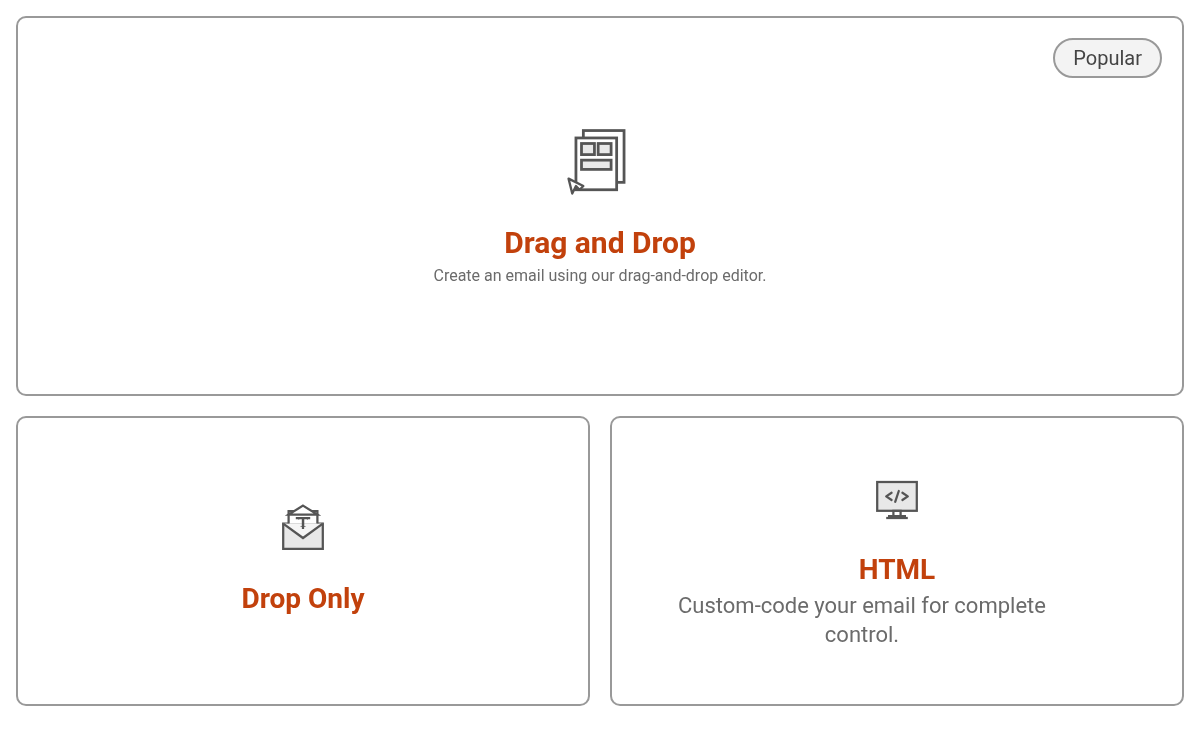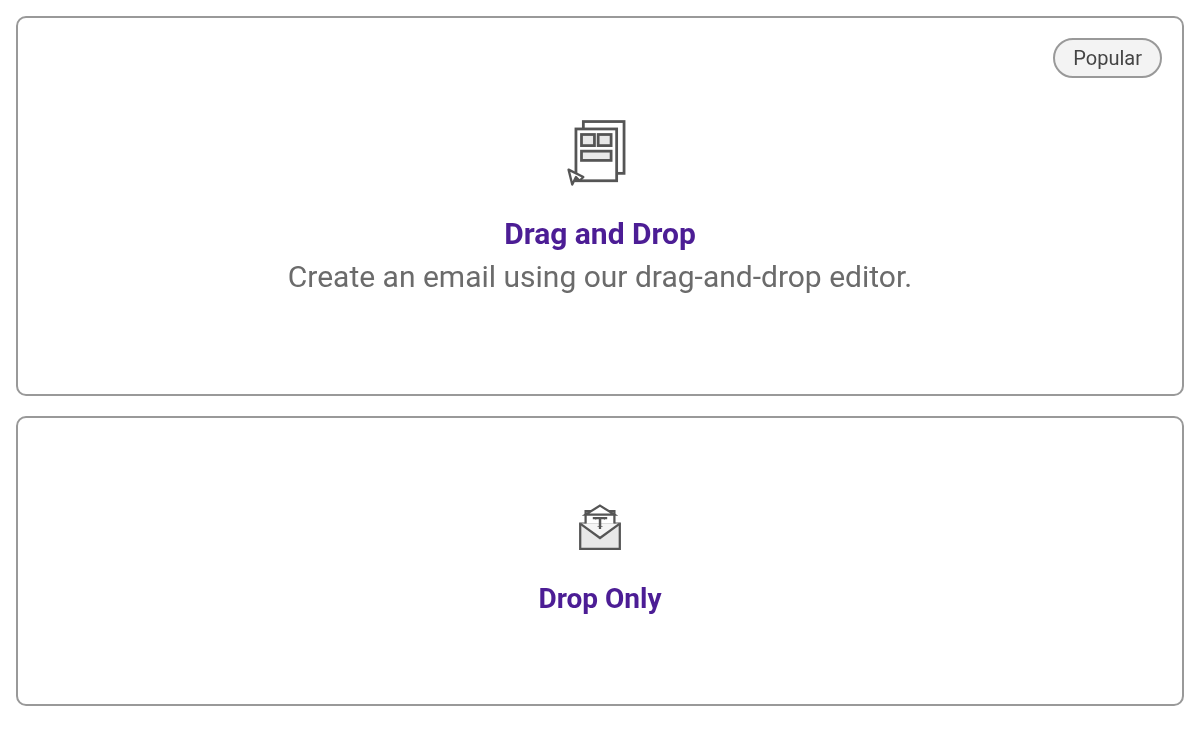--- a/index.html
+++ b/index.html
@@ -62,36 +62,36 @@
       width: 74px;
       height: 74px;
     }
     .card-small .icon-wrap svg {
       width: 54px;
       height: 54px;
     }
     .card-title {
       font-size: 28px;
       font-weight: 700;
-      color: #4c1d95;
+      color: #c2410c;
       text-align: center;
       margin-bottom: 6px;
     }
     .card-large .card-title {
       font-size: 30px;
     }
     .card-desc {
       font-size: 22px;
       color: #6b6b6b;
       text-align: center;
       line-height: 1.3;
       max-width: 440px;
     }
     .card-large .card-desc {
-      font-size: 30px;
+      font-size: 16px;
       max-width: none;
     }
   </style>
 </head>
 <body>
 
 <div class="container">
 
   <div class="card card-large">
     <div class="badge">Popular</div>
@@ -117,15 +117,29 @@
           <path d="M 8 24 L 30 40 L 52 24" fill="#f5f5f5"></path>
           <path d="M 14 24 L 14 10 L 46 10 L 46 24" fill="#fff"></path>
           <path d="M 30 4 L 46 14 L 14 14 Z" fill="#fff"></path>
           <path d="M 22 18 L 38 18 M 30 18 L 30 30" stroke-width="2.5"></path>
           <text x="30" y="28" font-size="16" font-family="serif" fill="#555" text-anchor="middle" stroke="none" font-weight="bold">T</text>
         </svg>
       </div>
       <div class="card-title">Drop Only</div>
     </div>
 
+    <div class="card card-small">
+      <div class="icon-wrap">
+        <svg viewBox="0 0 60 60" fill="none" stroke="#555" stroke-width="2.5">
+          <rect x="8" y="10" width="44" height="32" fill="#e8e8e8"></rect>
+          <path d="M 24 22 L 18 26 L 24 30" stroke-linecap="round" stroke-linejoin="round"></path>
+          <path d="M 36 22 L 42 26 L 36 30" stroke-linecap="round" stroke-linejoin="round"></path>
+          <path d="M 32 20 L 28 32" stroke-linecap="round"></path>
+          <path d="M 26 42 L 34 42 L 34 48 L 40 48 L 20 48 L 26 48 Z" fill="#fff"></path>
+          <line x1="18" y1="50" x2="42" y2="50"></line>
+        </svg>
+      </div>
+      <div class="card-title">HTML</div>
+      <div class="card-desc">Custom-code your email for complete control.</div>
+    </div>
   </div>
 
 </div>
 
 </body></html>

